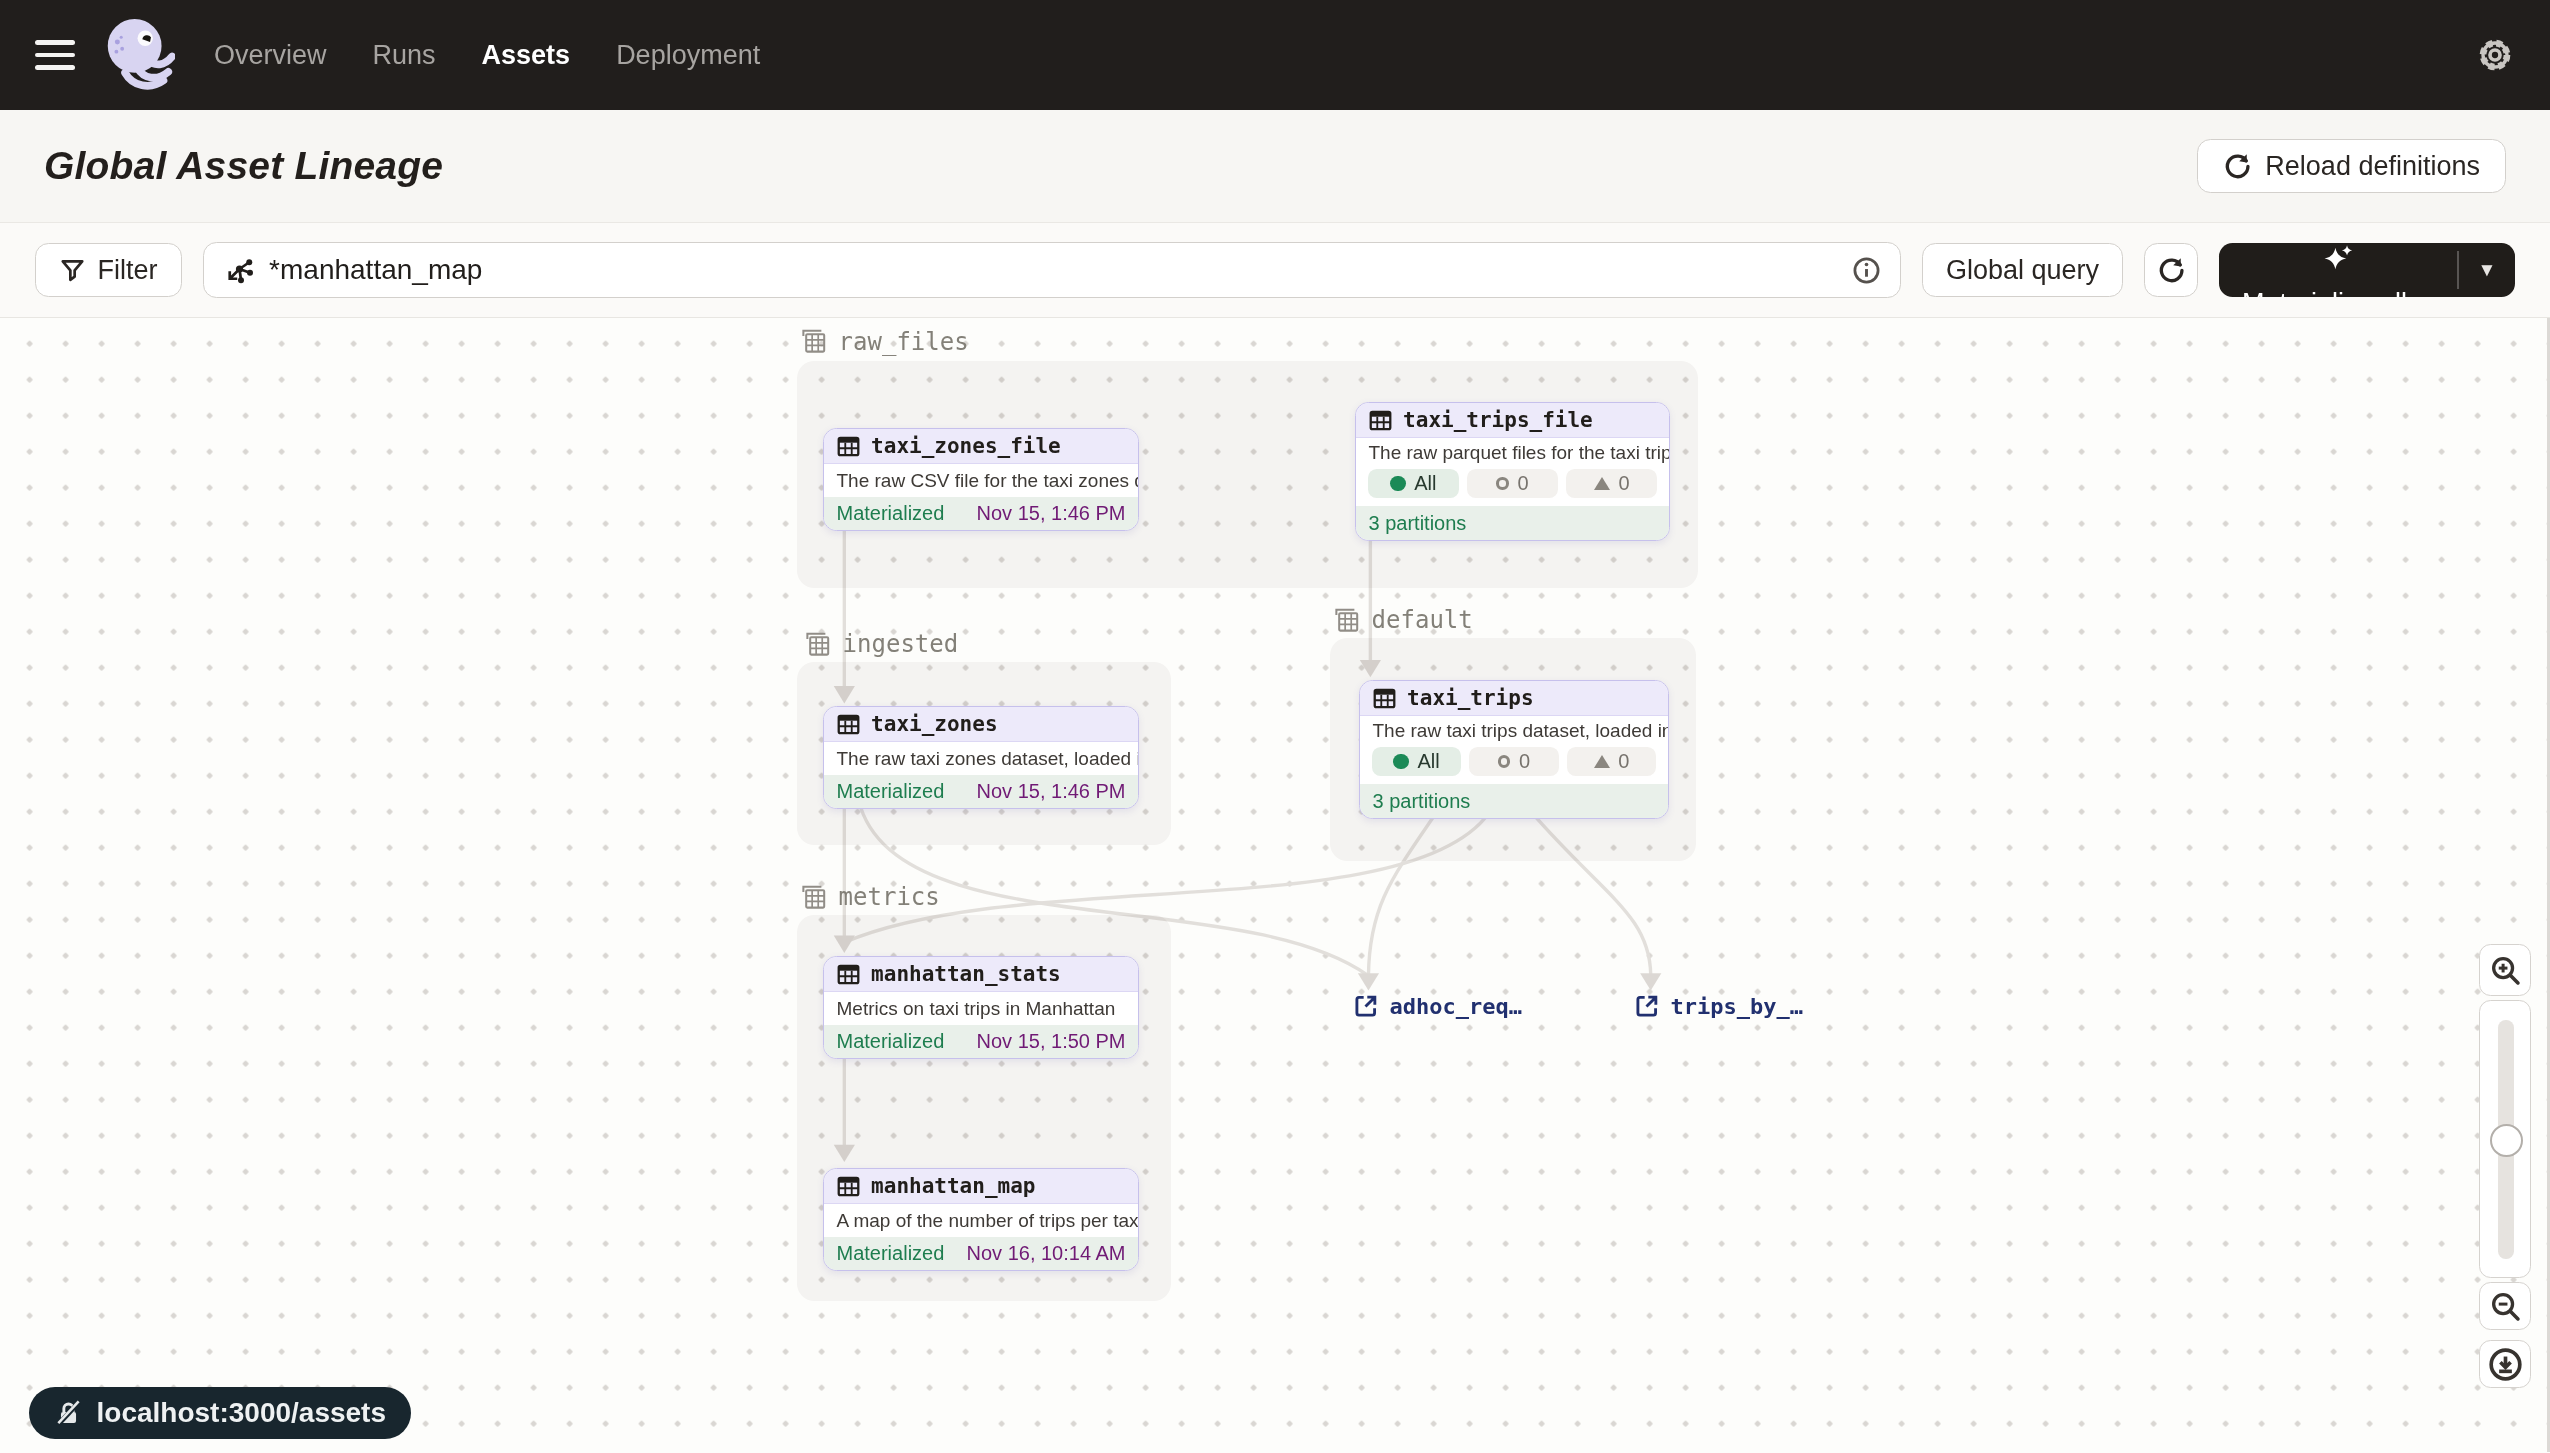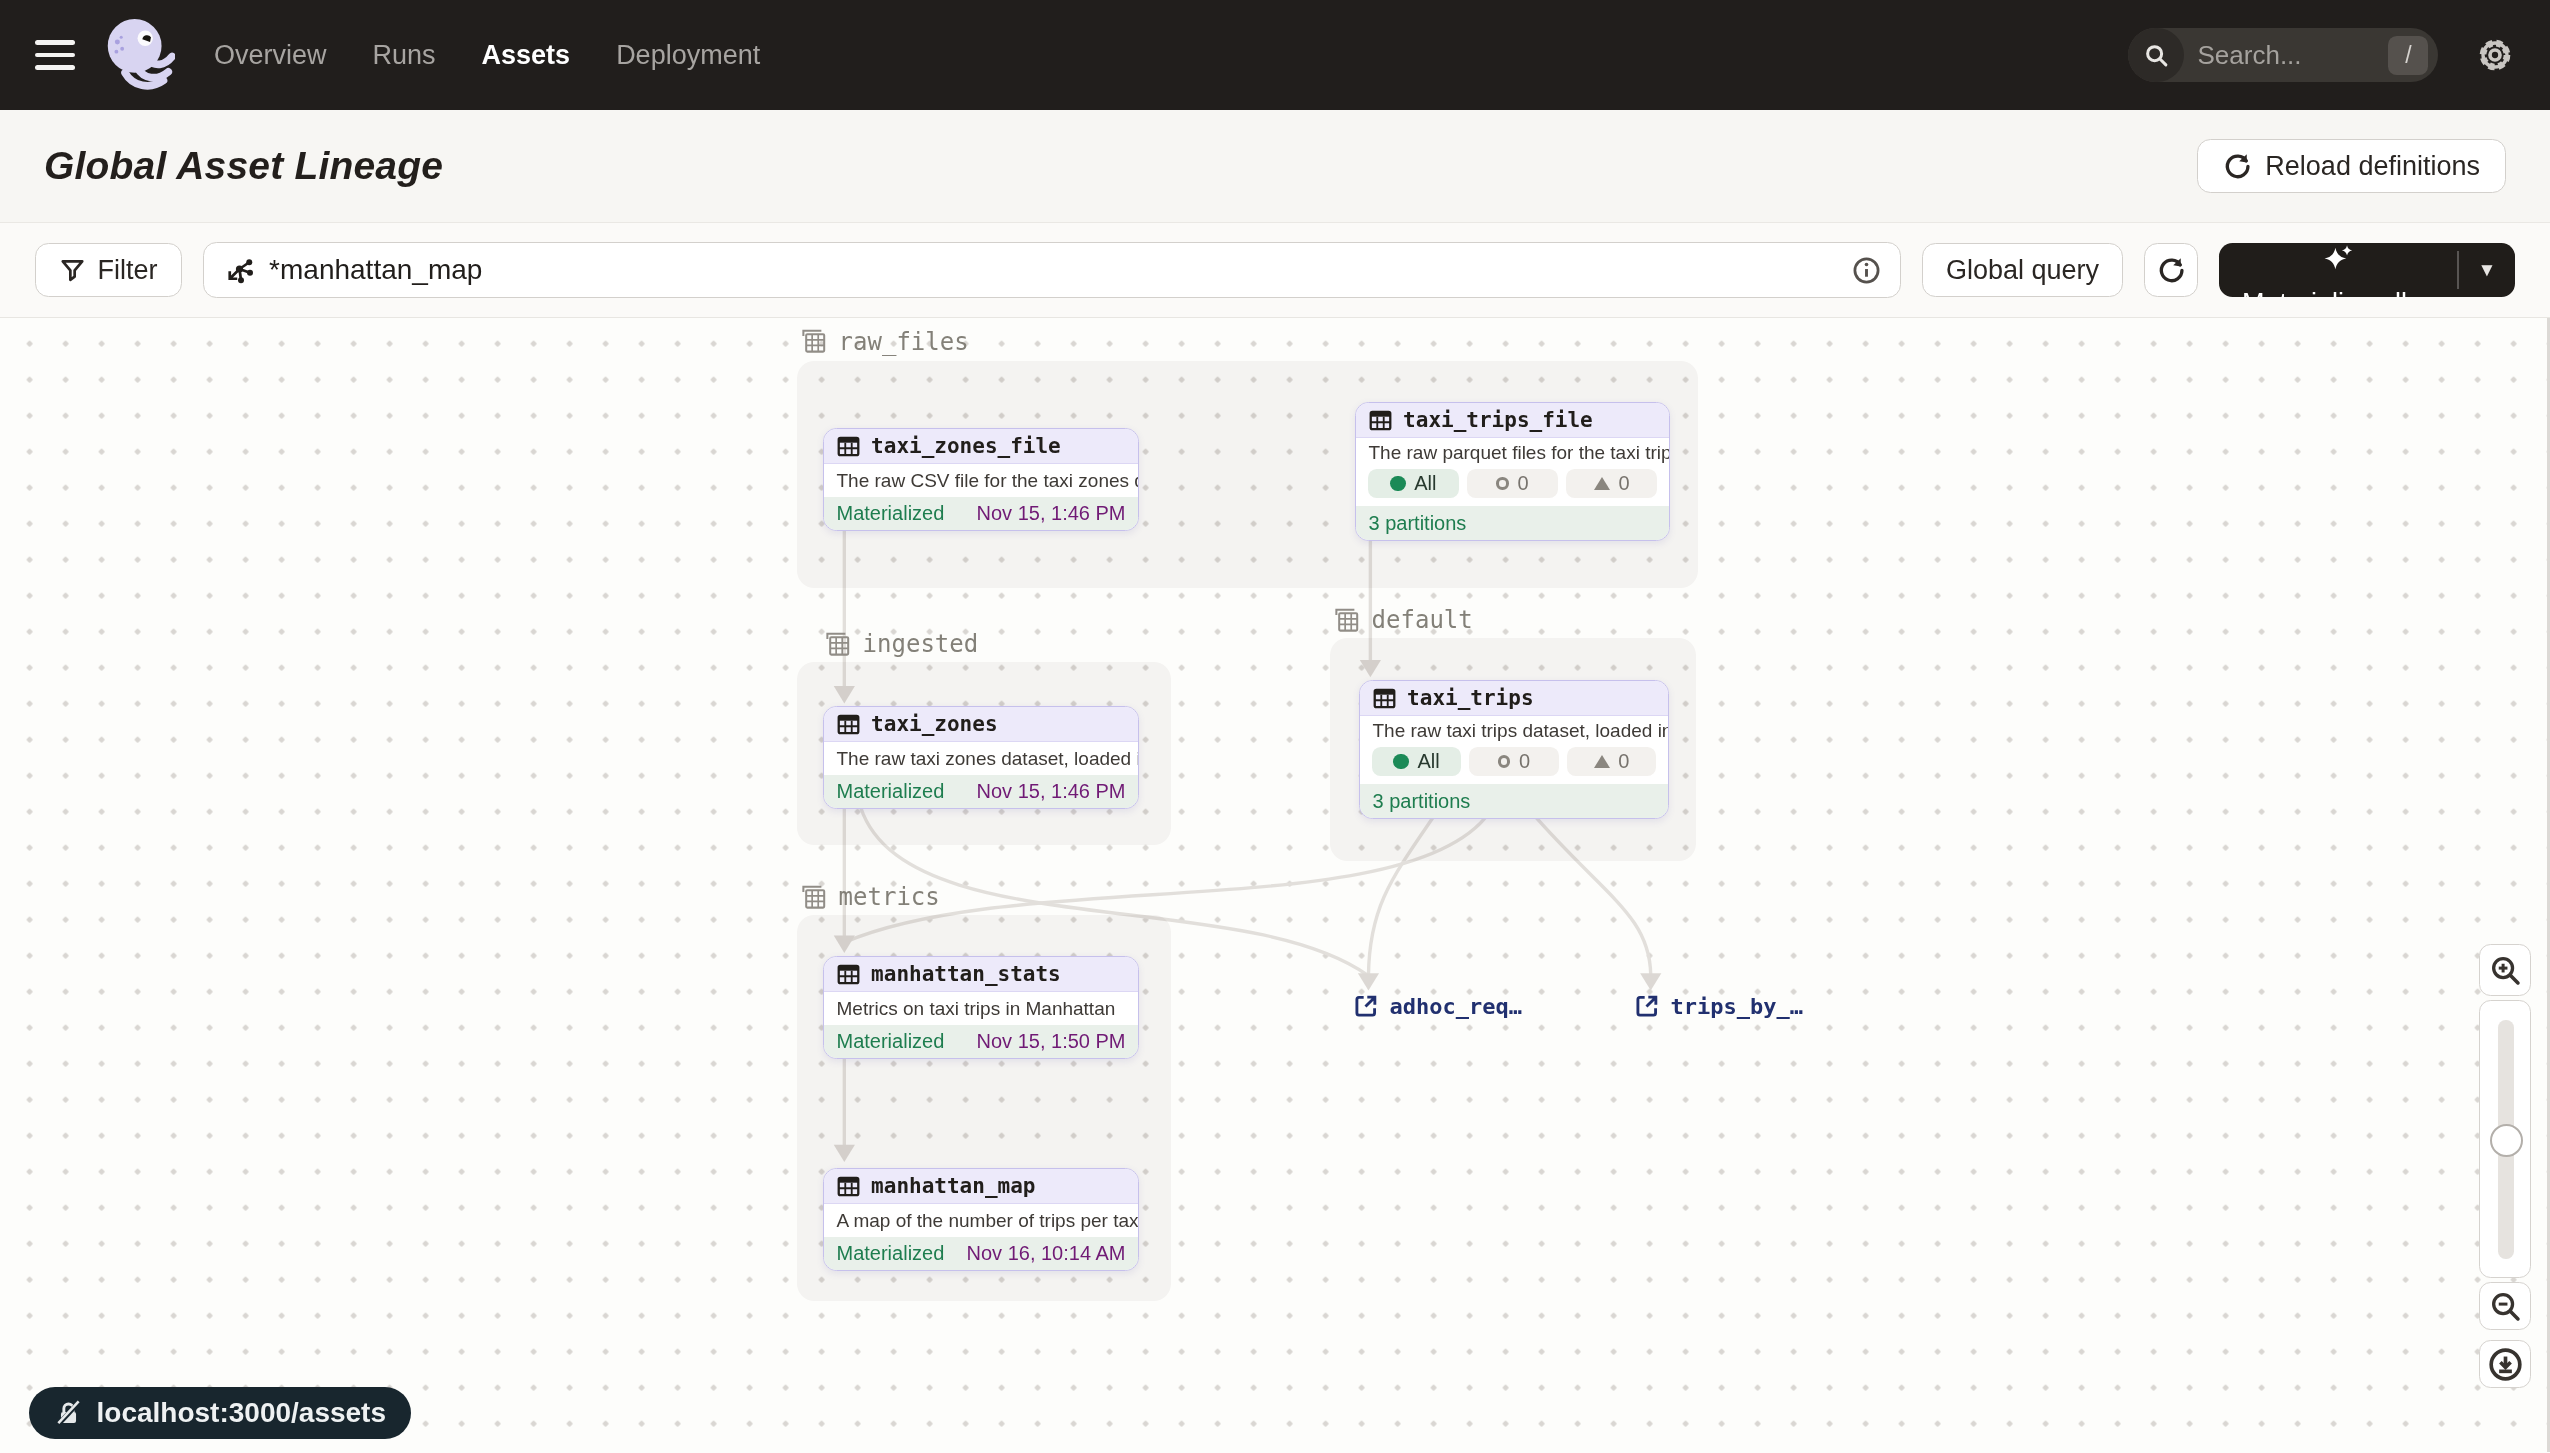--- a/index.html
+++ b/index.html
@@ -105,30 +105,20 @@
         <circle cx="20" cy="25" r="1.6" fill="#a9a1df"></circle>
       </svg>
     </div>
     <div class="nav-tabs">
       <div class="nav-tab">Overview</div>
       <div class="nav-tab">Runs</div>
       <div class="nav-tab active">Assets</div>
       <div class="nav-tab">Deployment</div>
     </div>
     <div class="topnav-right">
-      <div class="search-pill">
-        <div class="search-cap">
-          <svg width="25" height="25" viewBox="0 0 20 20">
-              <circle cx="8.5" cy="8.5" r="5.6" fill="none" stroke="#e8e6e3" stroke-width="2.4"></circle>
-              <line x1="12.8" y1="12.8" x2="17.5" y2="17.5" stroke="#e8e6e3" stroke-width="2.4" stroke-linecap="round"></line>
-            </svg>
-        </div>
-        <input type="text" placeholder="Search..." style="">
-        <div class="slash-badge">/</div>
-      </div>
       <div style="cursor:pointer">
         <svg width="40" height="40" viewBox="0 0 24 24">
           <g stroke="#c9c6c2" fill="none">
             <circle cx="12" cy="12" r="7.2" stroke-width="4" stroke-dasharray="3.4 2.35"></circle>
             <circle cx="12" cy="12" r="7.2" stroke-width="2"></circle>
             <circle cx="12" cy="12" r="3" stroke-width="2.2"></circle>
           </g>
         </svg>
       </div>
     </div>
@@ -239,21 +229,21 @@
     <div class="group-label" style="left:800px; top:9.6px;">
       <span>
           <svg width="27" height="27" viewBox="0 0 24 24">
             <path d="M3 7 V2.5 H19" fill="none" stroke="#918d87" stroke-width="1.8"></path>
             <rect x="5.5" y="5.5" width="16" height="15.5" rx="1" fill="none" stroke="#918d87" stroke-width="1.8"></rect>
             <path d="M5.5 10.5 H21.5 M5.5 15.5 H21.5 M10.8 5.5 V21 M16.2 5.5 V21" stroke="#918d87" stroke-width="1.5"></path>
           </svg>
         </span>
       <span>raw_files</span>
     </div>
-    <div class="group-label" style="left:824px; top:312px;">
+    <div class="group-label" style="left:804px; top:312px;">
       <span>
           <svg width="27" height="27" viewBox="0 0 24 24">
             <path d="M3 7 V2.5 H19" fill="none" stroke="#918d87" stroke-width="1.8"></path>
             <rect x="5.5" y="5.5" width="16" height="15.5" rx="1" fill="none" stroke="#918d87" stroke-width="1.8"></rect>
             <path d="M5.5 10.5 H21.5 M5.5 15.5 H21.5 M10.8 5.5 V21 M16.2 5.5 V21" stroke="#918d87" stroke-width="1.5"></path>
           </svg>
         </span>
       <span>ingested</span>
     </div>
     <div class="group-label" style="left:1333px; top:288px;">

